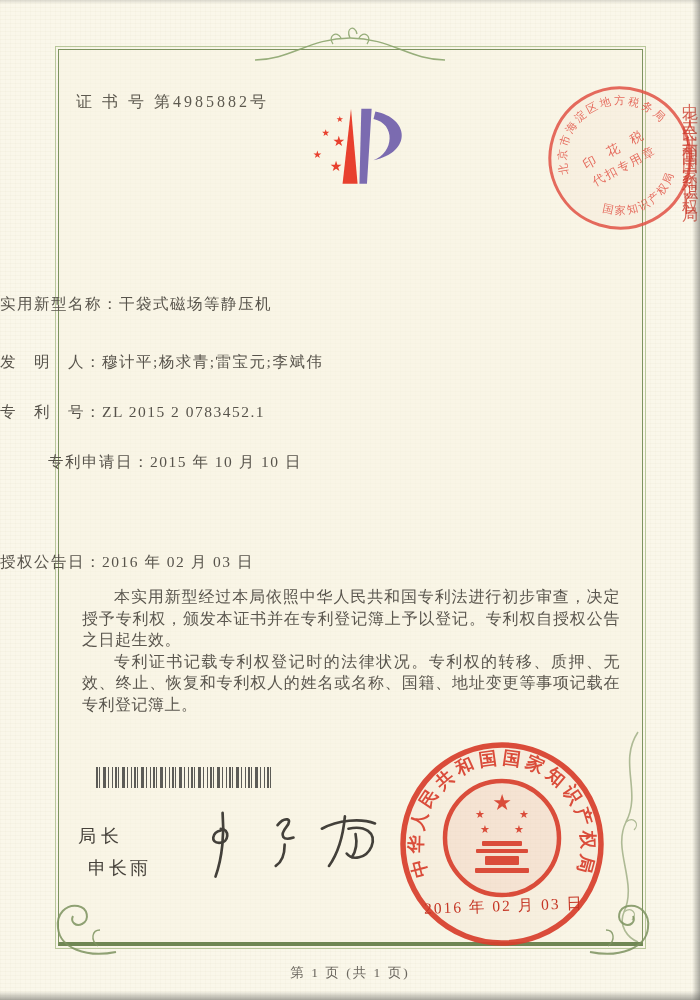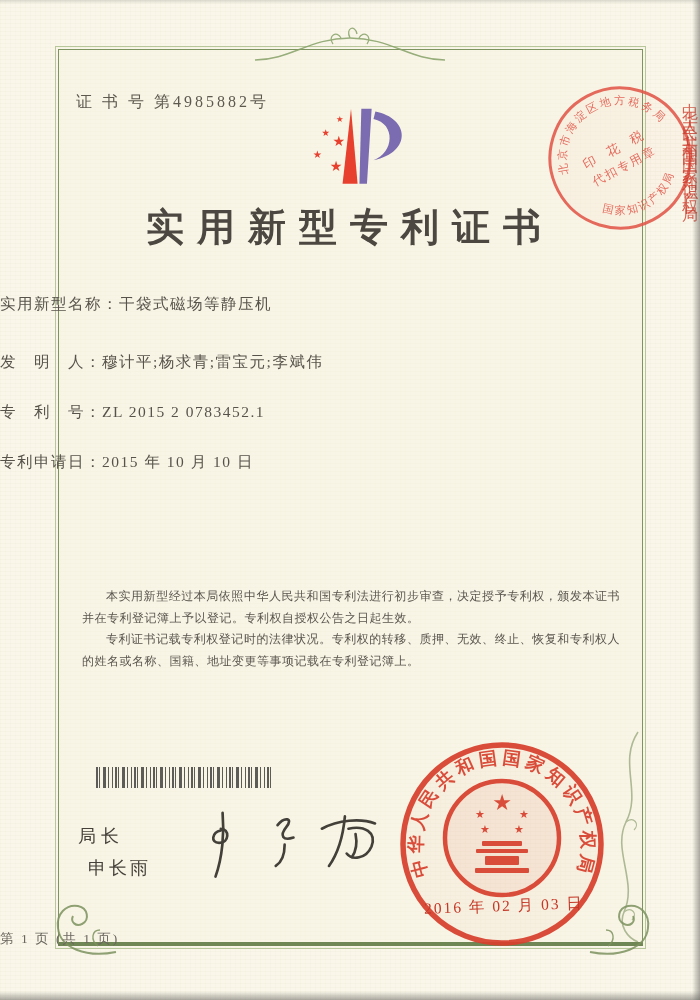--- a/index.html
+++ b/index.html
@@ -10,34 +10,34 @@
     repeating-linear-gradient(90deg, rgba(196,186,146,0.05) 0 1px, transparent 1px 5px);
     pointer-events:none;}
   .frame-outer{position:absolute;left:55px;top:46px;width:589px;height:901px;border:1px solid #b8c79a;}
   .frame-inner{position:absolute;inset:2px;border:1px solid #7d9360;border-bottom:4px solid #6f8754;background:rgba(248,244,226,0.5);}
   .flourish{position:absolute;pointer-events:none;opacity:.85;}
   .content{position:absolute;inset:0;z-index:2;color:#55514a;}
   .cert-no{position:absolute;left:76px;top:92px;font-size:16px;letter-spacing:3px;color:#5d594f;font-family:Liberation Serif, serif;}
   .logo{position:absolute;left:276px;top:102px;width:150px;height:96px;}
   .title{position:absolute;left:0;top:202px;width:700px;text-align:center;font-size:38px;letter-spacing:13px;color:#4c4841;font-weight:600;}
   .field{position:absolute;left:0;font-size:15.5px;letter-spacing:1.5px;color:#57534b;white-space:nowrap;}
-  .f0{top:294px;} .f1{top:352px;} .f2{top:402px;} .f3{top:452px;} .f4{top:502px;} .f5{top:552px;}
-  .paras{position:absolute;left:82px;top:586px;width:538px;font-size:12px;line-height:21.5px;color:#5a564e;text-align:justify;}
+  .f0{top:294px;} .f1{top:352px;} .f2{top:402px;} .f3{top:452px;padding-left:48px;} .f4{top:502px;} .f5{top:552px;}
+  .paras{position:absolute;left:82px;top:586px;width:538px;font-size:16px;line-height:21.5px;color:#5a564e;text-align:justify;}
   .paras p{margin:0;text-indent:2em;letter-spacing:0.5px;}
   .barcode{position:absolute;left:96px;top:767px;width:178px;height:21px;opacity:.82;background:
     repeating-linear-gradient(90deg,#3a3a38 0 2px,transparent 2px 3px,#3a3a38 3px 4px,transparent 4px 7px,#3a3a38 7px 10px,transparent 10px 12px,#3a3a38 12px 13px,transparent 13px 16px,#3a3a38 16px 17px,transparent 17px 19px);}
   .sig-title{position:absolute;left:78px;top:824px;font-size:18px;letter-spacing:5px;color:#46423b;}
   .sig-name{position:absolute;left:88px;top:856px;font-size:18px;letter-spacing:3px;color:#46423b;}
   .sig-script{position:absolute;left:196px;top:802px;}
   .seal-main{position:absolute;left:396px;top:738px;z-index:3;opacity:.93;}
   .seal-date{position:absolute;left:424px;top:896px;z-index:4;font-size:15.5px;letter-spacing:2px;color:#c53726;transform:rotate(-2deg);white-space:nowrap;}
   .seal-tax{position:absolute;left:540px;top:78px;z-index:3;opacity:.88;transform:rotate(-28deg);}
   .edge-seal{position:absolute;left:676px;top:90px;height:370px;width:24px;overflow:hidden;z-index:3;
     writing-mode:vertical-rl;text-orientation:upright;font-size:16px;letter-spacing:8px;color:rgba(205,60,45,.8);}
-  .footer{position:absolute;left:0;top:930px;width:700px;font-size:13.5px;letter-spacing:2px;color:#6b675f;}
+  .footer{position:absolute;left:0;top:964px;width:700px;text-align:center;font-size:13.5px;letter-spacing:2px;color:#6b675f;}
   .scan-right{position:absolute;right:0;top:0;width:8px;height:100%;background:linear-gradient(to right,transparent,rgba(88,88,84,.5));z-index:9;pointer-events:none;}
   .scan-bottom{position:absolute;left:0;bottom:0;width:100%;height:9px;background:linear-gradient(to bottom,transparent,rgba(88,88,84,.5));z-index:9;pointer-events:none;}
   .scan-top{position:absolute;left:0;top:0;width:100%;height:4px;background:linear-gradient(to top,transparent,rgba(120,120,116,.25));z-index:9;pointer-events:none;}
 </style>
 </head>
 <body>
 
 <div class="page">
   <div class="paper-texture"></div>
 
@@ -72,26 +72,26 @@
         <text x="53" y="35" font-size="10" text-anchor="middle">★</text>
         <text x="67" y="46" font-size="15" text-anchor="middle">★</text>
         <text x="44" y="58" font-size="11" text-anchor="middle">★</text>
         <text x="64" y="72" font-size="15" text-anchor="middle">★</text>
       </g>
       <polygon points="80,6 71,86 87,86" fill="#e8402e"></polygon>
       <polygon points="91,6 102,6 97,86 89,86" fill="#7b6bb0"></polygon>
       <path d="M106 9 C142 16 146 52 104 61 C126 53 128 22 104 17 Z" fill="#7b6bb0"></path>
     </svg>
 
-    <div class="title">实用新型专利证书</div>
 
     <div class="field f0"><span>实用新型名称：</span><span>干袋式磁场等静压机</span></div>
     <div class="field f1"><span>发　明　人：</span><span>穆计平;杨求青;雷宝元;李斌伟</span></div>
     <div class="field f2"><span>专　利　号：</span><span>ZL 2015 2 0783452.1</span></div>
     <div class="field f3"><span>专利申请日：</span><span>2015 年 10 月 10 日</span></div>
+    <div class="field f5"><span>授权公告日：</span><span>2016 年 02 月 03 日</span></div>
 
     <div class="paras">
       <p>本实用新型经过本局依照中华人民共和国专利法进行初步审查，决定授予专利权，颁发本证书并在专利登记簿上予以登记。专利权自授权公告之日起生效。</p>
       <p>专利证书记载专利权登记时的法律状况。专利权的转移、质押、无效、终止、恢复和专利权人的姓名或名称、国籍、地址变更等事项记载在专利登记簿上。</p>
     </div>
 
     <div class="barcode"></div>
 
     <div class="sig-title">局长</div>
     <div class="sig-name">申长雨</div>

